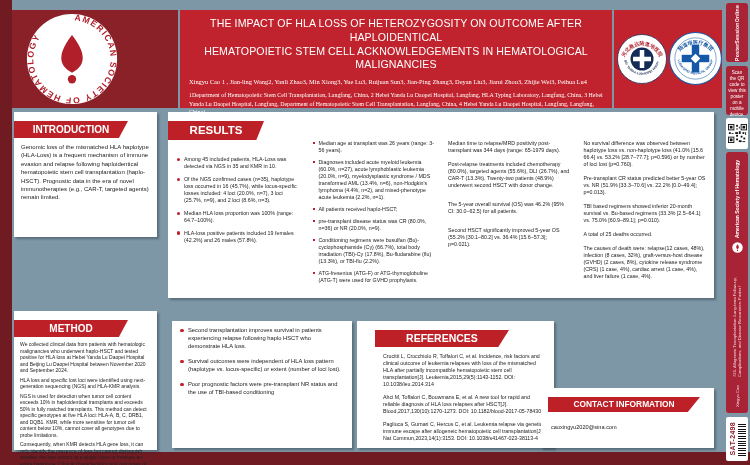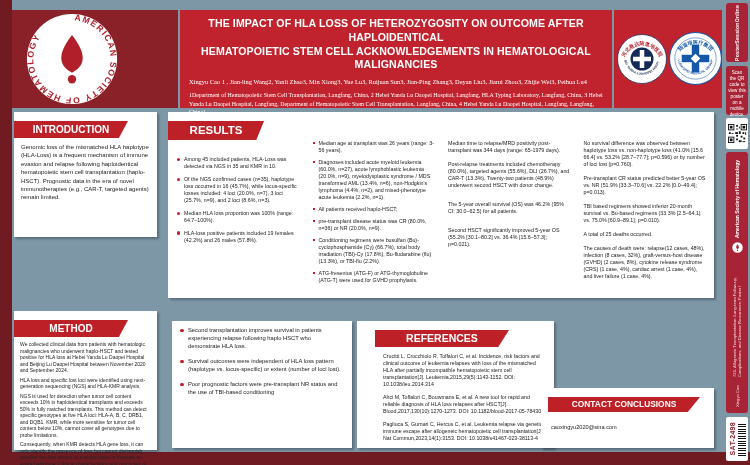--- a/index.html
+++ b/index.html
@@ -5,21 +5,21 @@
   html,body{margin:0;padding:0;}
   body{font-family:"Liberation Sans", sans-serif;background:#5b6f7c;}
   .poster{position:relative;width:750px;height:465px;background:#7d97a6;overflow:hidden;}
   .edge-left{position:absolute;left:0;top:0;width:12px;height:465px;background:#701a22;}
   .edge-bottom{position:absolute;left:0;top:452px;width:750px;height:13px;background:#701a22;}
 
   
   .ash-box{position:absolute;left:12px;top:10px;width:166px;height:98px;background:#8a2028;display:flex;align-items:center;}
   .ash-box svg{width:92px;height:92px;margin-left:14px;}
   .title-box{position:absolute;left:180px;top:10px;width:432px;height:98px;background:#c0232d;color:#fff;box-sizing:border-box;}
-  .title{ text-align:center;font-weight:bold;font-size:10.6px;line-height:1.3;margin-top:7px;letter-spacing:.1px;}
+  .title{ text-align:center;font-weight:normal;font-size:10.6px;line-height:1.3;margin-top:7px;letter-spacing:.1px;}
   .authors{font-family:"Liberation Serif", serif;font-size:6.4px;margin:6px 9px 0;}
   .affil{font-family:"Liberation Serif", serif;font-size:5.9px;line-height:1.45;margin:6px 9px 0;}
   .logos-box{position:absolute;left:614px;top:10px;width:108px;height:98px;background:#c0232d;}
   .logos-box svg.hosp{position:absolute;left:3px;top:24px;width:50px;height:50px;}
   .logos-box svg.grp{position:absolute;left:55px;top:22px;width:53px;height:53px;}
 
   
   .panel{position:absolute;background:#fff;box-shadow:2px 2px 2px rgba(30,40,50,.38);}
   #p-intro{left:14px;top:112px;width:143px;height:125px;}
   #p-aim{left:14px;top:243px;width:143px;height:62px;}
@@ -211,21 +211,21 @@
     <div class="banner b-conc">REFERENCES</div>
     <div class="body">
       <div class="ref">Crucitti L, Crocchiolo R, Toffalori C, et al. Incidence, risk factors and clinical outcome of leukemia relapses with loss of the mismatched HLA after partially incompatible hematopoietic stem cell transplantation[J]. Leukemia,2015,29(5):1143-1152. DOI:  10.1038/leu.2014.314</div>
       <div class="ref">Ahci M, Toffalori C, Bouwmans E, et al. A new tool for rapid and reliable diagnosis of HLA loss relapses after HSCT[J]. Blood,2017,130(10):1270-1273. DOI:  10.1182/blood-2017-05-784306</div>
       <div class="ref">Pagliuca S, Gurnari C, Hercus C, et al. Leukemia relapse via genetic immune escape after allogeneic hematopoietic cell transplantation[J]. Nat Commun,2023,14(1):3153. DOI:  10.1038/s41467-023-38113-4</div>
     </div>
   </div>
 
 
   <div class="panel" id="p-contact">
-    <div class="banner b-wide">CONTACT CONCLUSIONS</div>
+    <div class="banner b-wide">CONTACT INFORMATION</div>
     <div class="body">caoxingyu2020@sina.com</div>
   </div>
 
   <div class="side" id="sb-brand">
     <span class="vtext brand-t">PosterSessionOnline</span>
   </div>
   <div class="side" id="sb-scan">
     <span>Scan the QR code to view this poster on a mobile device.</span>
   </div>
   <div class="side" id="sb-qr">

